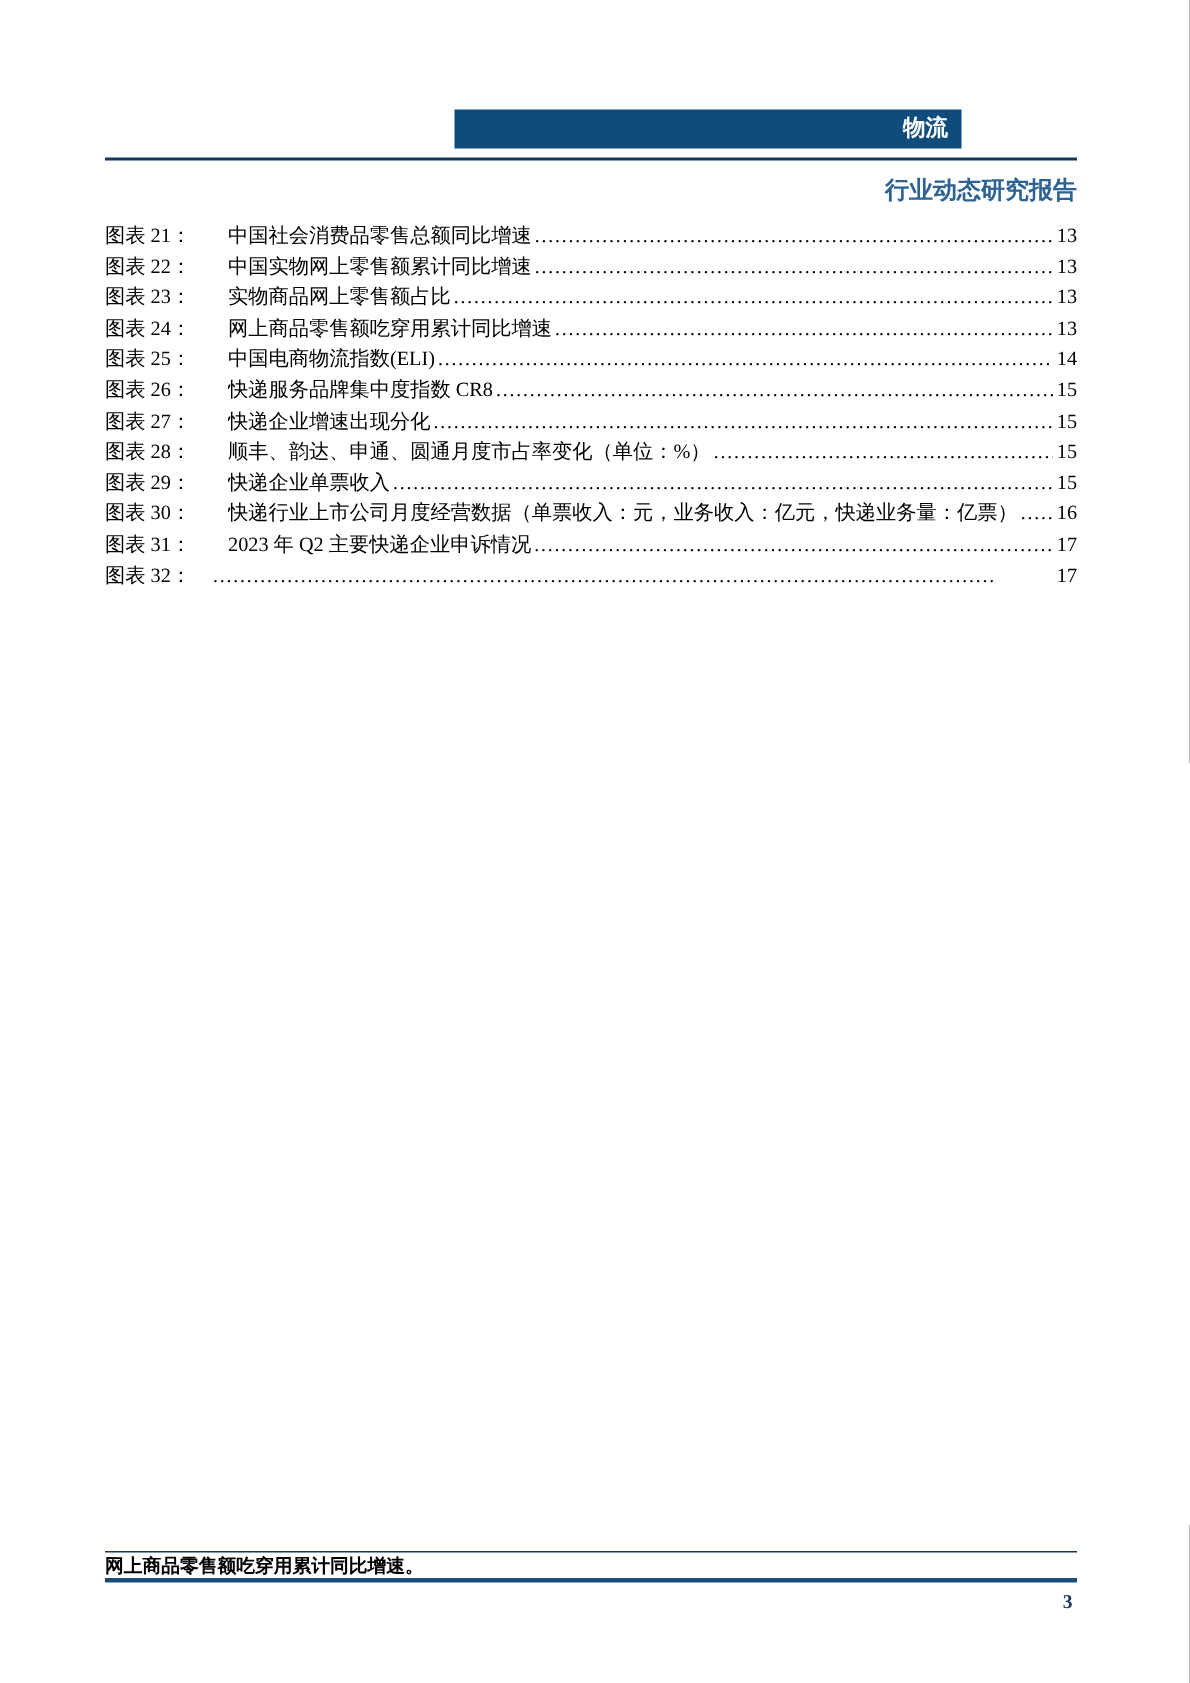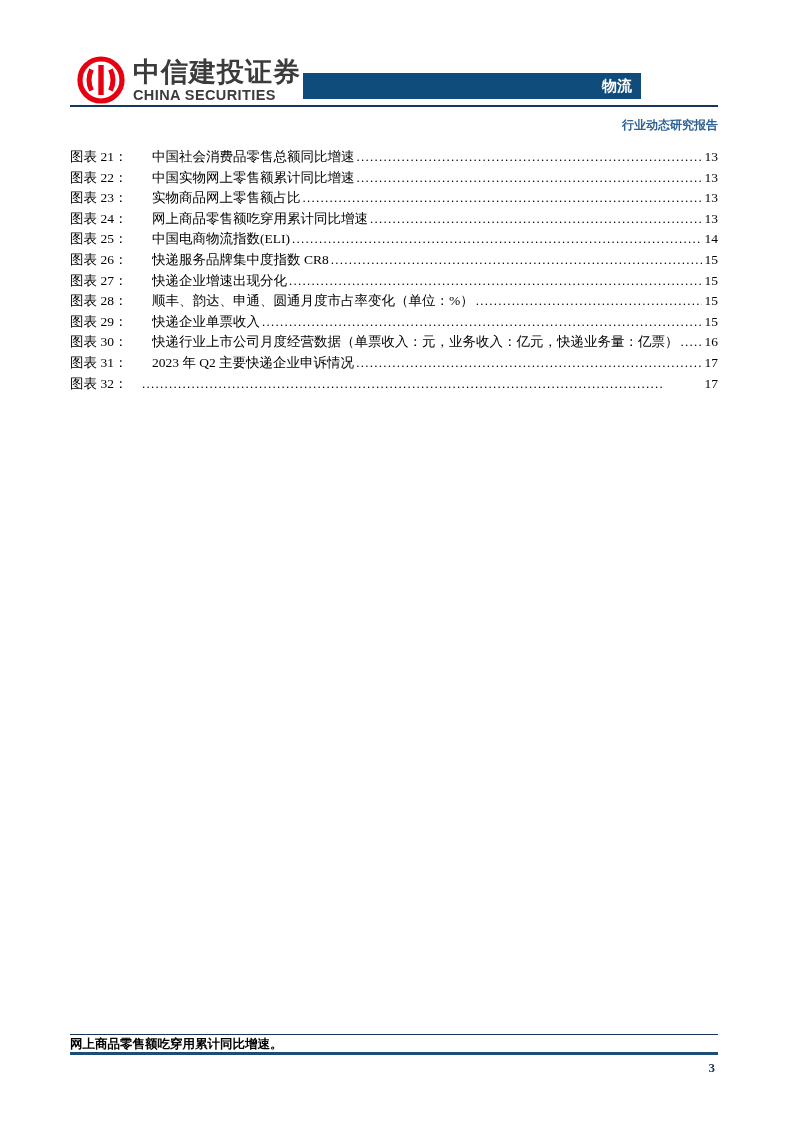--- a/index.html
+++ b/index.html
@@ -60,21 +60,21 @@
     top: 105px;
     width: 648px;
     height: 2px;
     background: #17365d;
   }
   .report-type {
     position: absolute;
     right: 75px;
     top: 117px;
     color: #2e6293;
-    font-size: 12px;
+    font-size: 16px;
     font-weight: bold;
     font-family: "Liberation Serif", "DejaVu Serif", serif;
   }
 
   
   .toc {
     position: absolute;
     left: 70px;
     top: 147px;
     width: 648px;
@@ -143,32 +143,20 @@
     font-size: 13px;
     font-weight: bold;
     color: #17365d;
   }
 </style>
 </head>
 <body>
 
 <div class="page">
 
-  <div class="logo-group">
-    <svg class="logo-seal" viewBox="0 0 48 48" xmlns="http://www.w3.org/2000/svg">
-      <circle cx="24" cy="24" r="21" fill="none" stroke="#e60012" stroke-width="5.2"></circle>
-      <rect x="21.3" y="9" width="5.4" height="30" fill="#e60012"></rect>
-      <path d="M14.5 13.5 Q 9.5 24 14.5 34.5" stroke="#e60012" stroke-width="5" fill="none"></path>
-      <path d="M33.5 13.5 Q 38.5 24 33.5 34.5" stroke="#e60012" stroke-width="5" fill="none"></path>
-    </svg>
-    <div class="logo-text">
-      <div class="brand-cn">中信建投证券</div>
-      <div class="brand-en">CHINA SECURITIES</div>
-    </div>
-  </div>
 
   <div class="category-bar">
     <span>物流</span>
   </div>
 
   <div class="header-rule"></div>
 
   <div class="report-type">行业动态研究报告</div>
 
   <div class="toc" id="toc-list">

